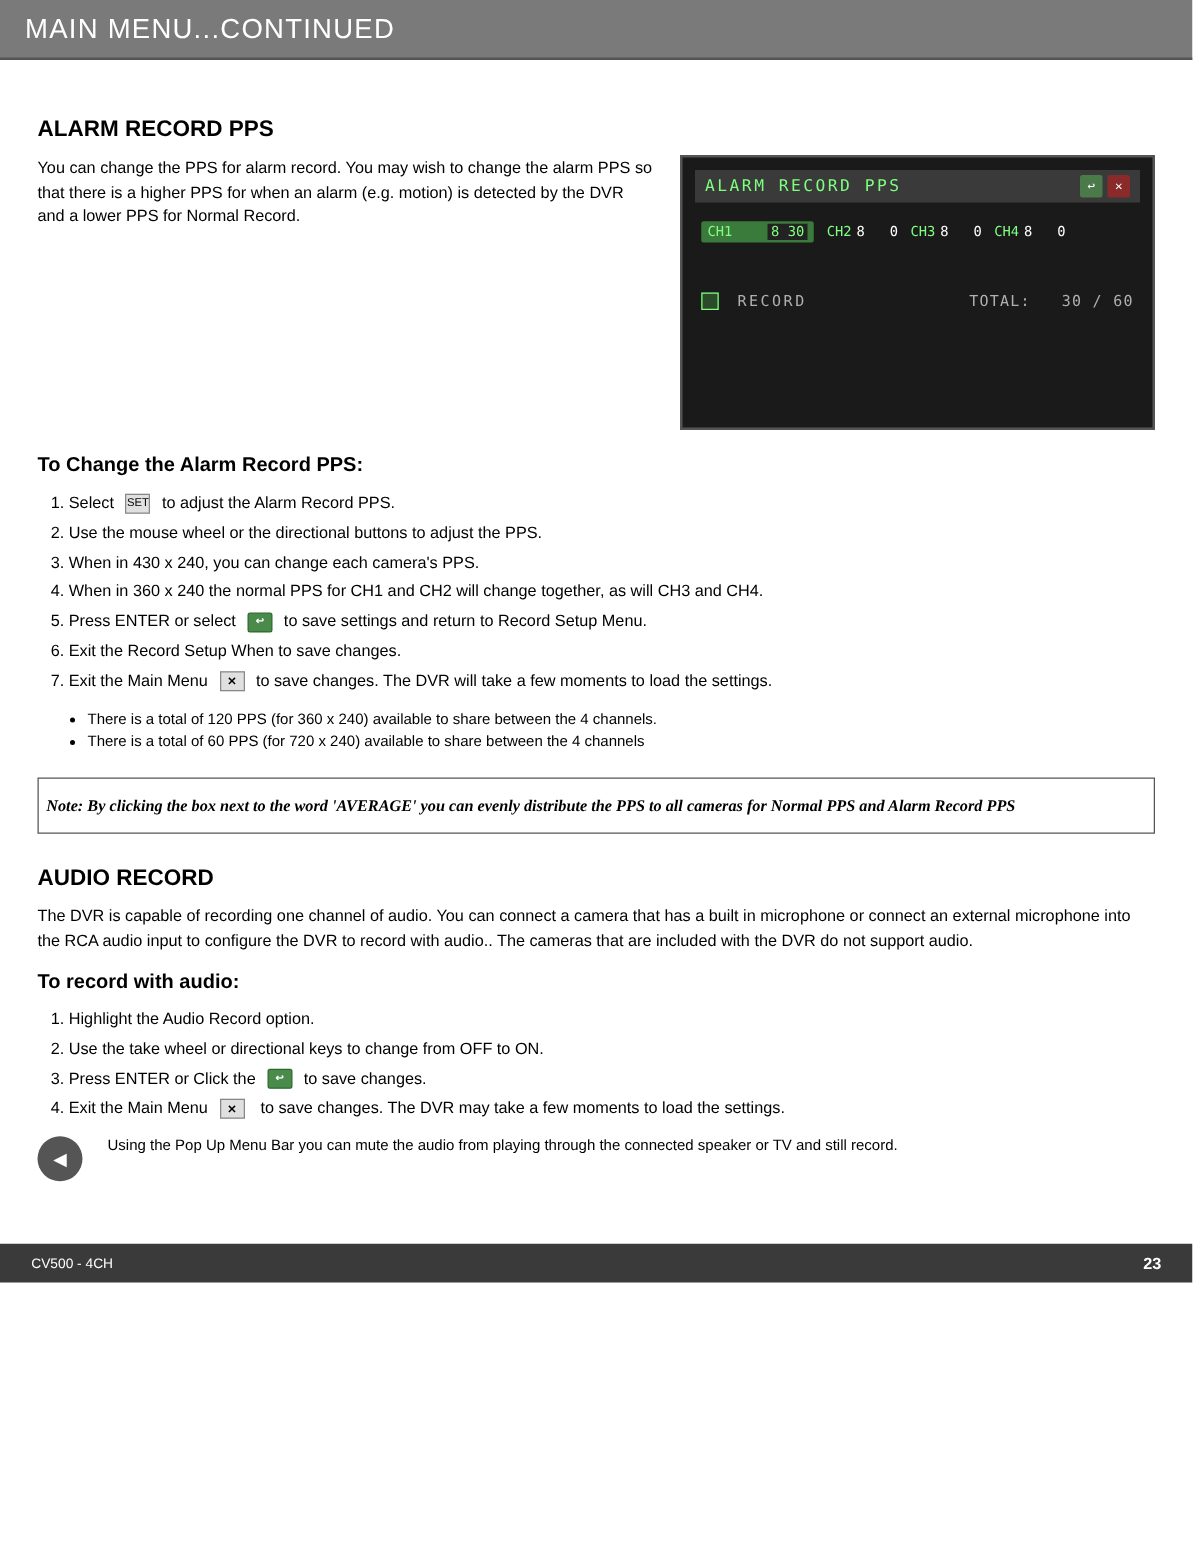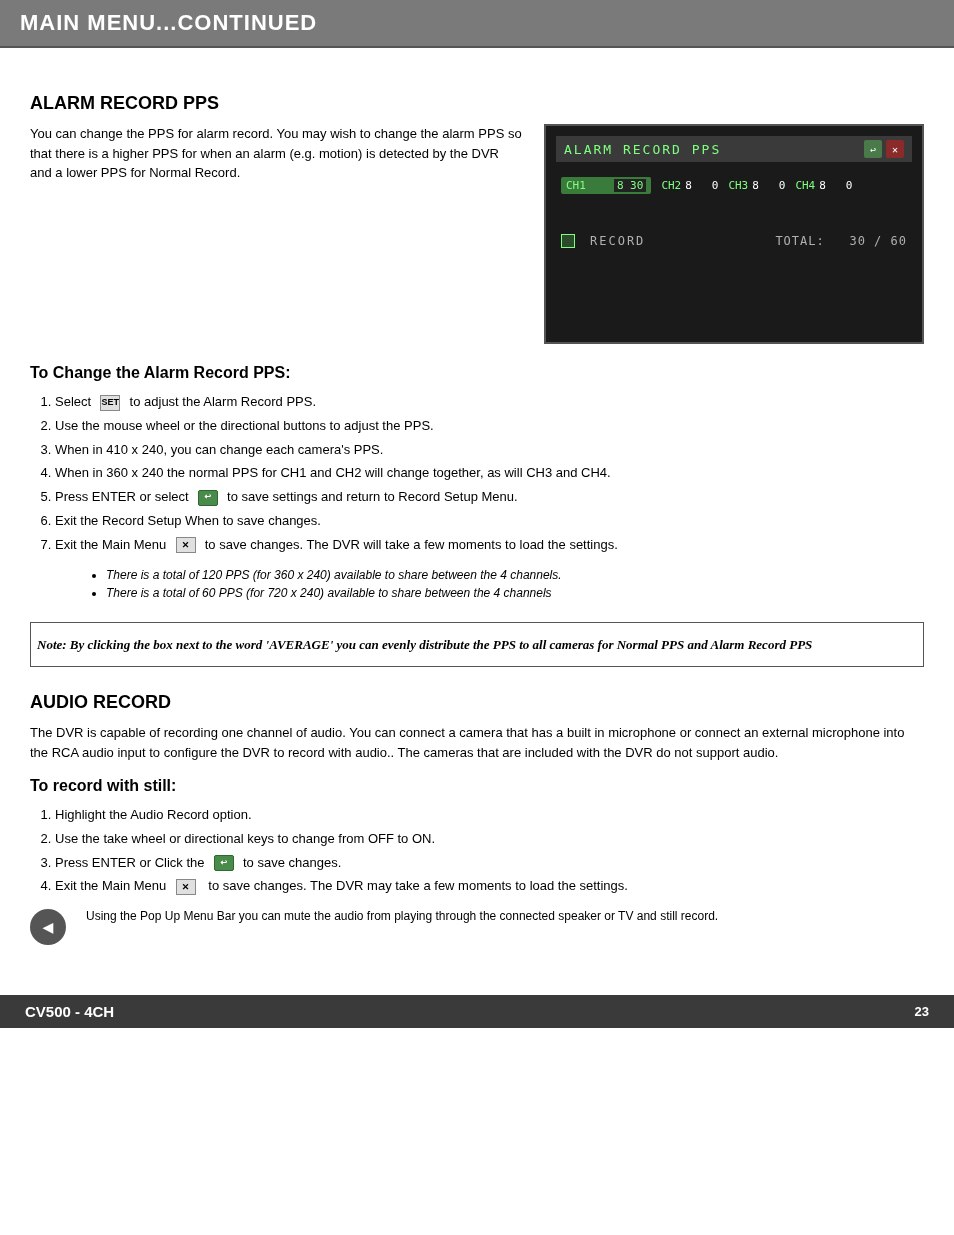--- a/index.html
+++ b/index.html
@@ -13,21 +13,21 @@
     }
 
     
     .header-bar {
       background: #7a7a7a;
       padding: 10px 20px;
       border-bottom: 2px solid #555;
     }
     .header-bar h1 {
       font-size: 22px;
-      font-weight: bold;
+      font-weight: normal;
       color: #fff;
       letter-spacing: 1px;
       text-transform: uppercase;
     }
 
     
     .content {
       padding: 20px 30px;
     }
 
@@ -187,43 +187,41 @@
     }
 
     
     ul.notes-list {
       margin-left: 40px;
       margin-bottom: 10px;
       list-style: disc;
     }
     ul.notes-list li {
       font-size: 12px;
-      font-style: italic;
       line-height: 1.5;
-      margin-left: 36px;
     }
 
     
     .inline-icon {
       display: inline-flex;
       align-items: center;
       justify-content: center;
       width: 20px;
       height: 16px;
       border: 1px solid #555;
       font-size: 9px;
       font-weight: bold;
       vertical-align: middle;
       margin: 0 2px;
       background: #f0f0f0;
     }
     .inline-icon.set {
       background: #e0e0e0;
       font-size: 9px;
-      font-weight: bold;
+      font-weight: normal;
       padding: 0 2px;
       border: 1px solid #888;
     }
     .inline-icon.enter-btn {
       background: #4a8a4a;
       color: #fff;
       border-radius: 2px;
       border: 1px solid #2a6a2a;
       font-size: 8px;
     }
@@ -286,22 +284,22 @@
       background: #3a3a3a;
       color: #fff;
       display: flex;
       justify-content: space-between;
       align-items: center;
       padding: 8px 25px;
       position: relative;
       margin-top: 30px;
     }
     .page-footer .product-name {
-      font-size: 15px;
-      font-weight: bold;
+      font-size: 11px;
+      font-weight: normal;
     }
     .page-footer .page-number {
       font-size: 13px;
       font-weight: bold;
     }
   </style>
 </head>
 <body>
 
 <div class="header-bar">
@@ -364,21 +362,21 @@
         </div>
       </div>
     </div>
 
     <div class="subsection-title">To Change the Alarm Record PPS:</div>
     <ol>
       <li>
         Select &nbsp;<span class="inline-icon set">SET</span>&nbsp; to adjust the Alarm Record PPS.
       </li>
       <li>Use the mouse wheel or the directional buttons to adjust the PPS.</li>
-      <li>When in 410 x 240, you can change each camera's PPS.</li>
+      <li>When in 430 x 240, you can change each camera's PPS.</li>
       <li>When in 360 x 240 the normal PPS for CH1 and CH2 will change together, as will CH3 and CH4.</li>
       <li>
         Press ENTER or select &nbsp;<span class="inline-icon enter-btn">↩</span>&nbsp; to save settings and return to Record Setup Menu.
       </li>
       <li>Exit the Record Setup When to save changes.</li>
       <li>
         Exit the Main Menu &nbsp;<span class="inline-icon x-btn">✕</span>&nbsp; to save changes. The DVR will take a few moments to load the settings.
       </li>
     </ol>
     <ul class="notes-list">
@@ -388,21 +386,21 @@
   </div>
 
   <div class="note-box">
     <strong>Note: By clicking the box next to the word  'AVERAGE' you can evenly distribute the PPS to all cameras for Normal PPS and Alarm Record PPS</strong>
   </div>
 
   <div class="section-gap">
     <div class="section-title">AUDIO RECORD</div>
     <p>The DVR is capable of recording one channel of audio. You can connect a camera that has a built in microphone or connect an external microphone into the RCA audio input to configure the DVR to record with audio.. The cameras that are included with the DVR do not support audio.</p>
 
-    <div class="subsection-title">To record with still:</div>
+    <div class="subsection-title">To record with audio:</div>
     <ol>
       <li>Highlight the Audio Record option.</li>
       <li>Use the take wheel or directional keys to change from OFF to ON.</li>
       <li>
         Press ENTER or Click the &nbsp;<span class="inline-icon enter-btn">↩</span>&nbsp; to save changes.
       </li>
       <li>
         Exit the Main Menu &nbsp;<span class="inline-icon x-btn">✕</span>&nbsp;&nbsp; to save changes. The DVR may take a few moments to load the settings.
       </li>
     </ol>

